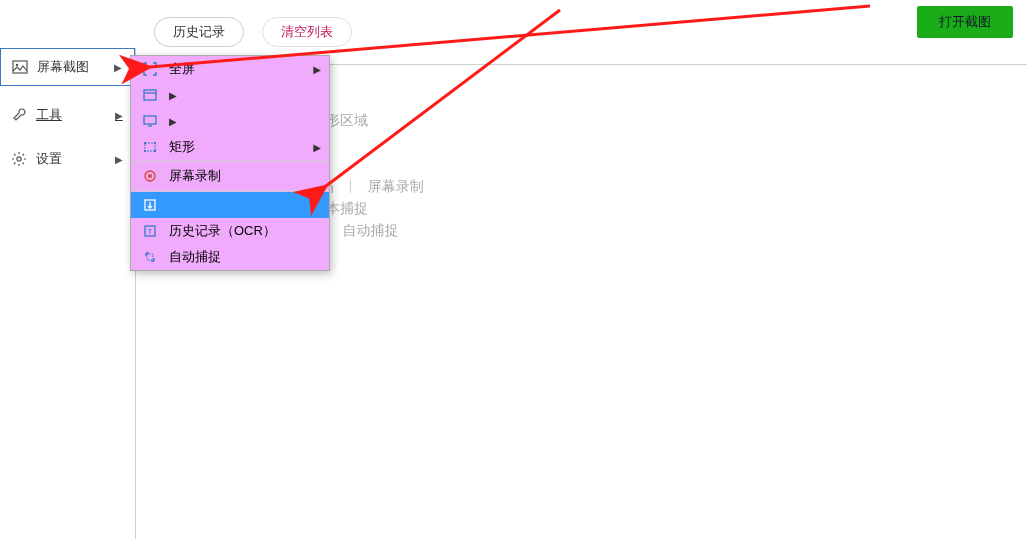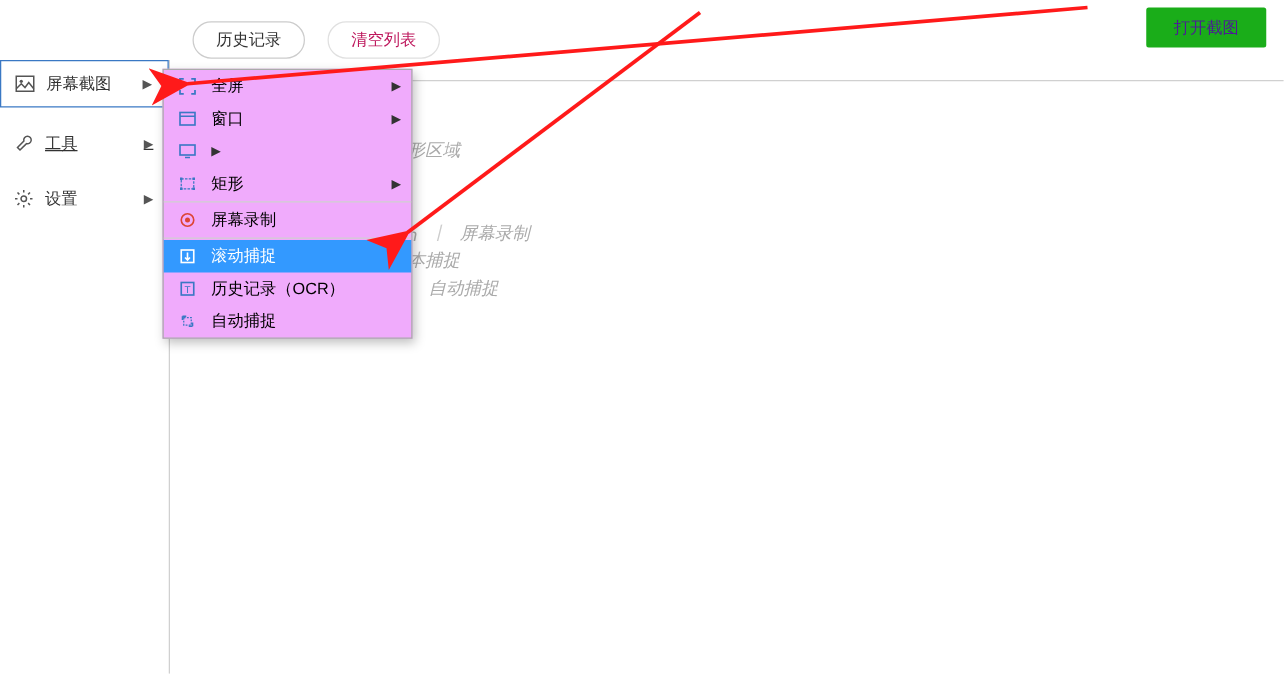--- a/index.html
+++ b/index.html
@@ -2,31 +2,31 @@
 <html><head>
   <meta charset="utf-8">
   <style>
     * { box-sizing: border-box; margin: 0; padding: 0; }
     body { font-family: "Microsoft YaHei", Arial, sans-serif; font-size: 13px; background: #fff; width: 1027px; height: 539px; position: relative; overflow: hidden; }
     
     .toolbar { position: absolute; top: 0; left: 0; right: 0; height: 65px; border-bottom: 1px solid #d0d0d0; display: flex; align-items: center; padding: 0 14px; }
     .toolbar-right { position: absolute; right: 14px; top: 6px; }
     .pill-btn { display: inline-flex; align-items: center; justify-content: center; height: 30px; padding: 0 18px; border-radius: 16px; border: 1px solid #ccc; background: #fff; color: #333; margin-left: 140px; cursor: pointer; font-size: 13px; }
     .pill-btn.disabled { border-color: #e0e0e0; color: #be185d; margin-left: 18px; cursor: default; }
-    .open-btn { display: inline-flex; align-items: center; justify-content: center; height: 32px; padding: 0 22px; background: #1aad19; color: #4c1d95; border-radius: 2px; border: none; cursor: pointer; font-size: 13px; }
+    .open-btn { display: inline-flex; align-items: center; justify-content: center; height: 32px; padding: 0 22px; background: #1aad19; color: #0f172a; border-radius: 2px; border: none; cursor: pointer; font-size: 13px; }
     
     .sidebar { position: absolute; top: 48px; left: 0; width: 136px; border-right: 1px solid #d0d0d0; bottom: 0; }
     .side-item { display: flex; align-items: center; height: 38px; padding: 0 8px 0 10px; color: #333; cursor: pointer; position: relative; justify-content: flex-end; }
     .side-item.active { border: 1px solid #3a78c4; background: #fff; }
     .side-icon { width: 18px; height: 18px; display: inline-flex; align-items: center; justify-content: center; margin-right: 8px; color: #555; }
     .side-label { flex: 1; }
     .chevron { width: 12px; color: #555; font-size: 10px; }
     
     .body-area { position: absolute; left:136px; top:48px; right:0; bottom:0; padding: 60px 0 0 0; }
-    .hint-line { display: flex; align-items: flex-end; color: #aaa; font-size: 14px; margin: 4px 0 4px 20px; font-style: italic; }
+    .hint-line { display: flex; align-items: flex-end; color: #aaa; font-size: 14px; margin: 4px 0 4px 20px; }
     .hint-sep { margin: 0 10px; color: #ccc; }
     
     .submenu { position: absolute; top: 55px; left: 130px; width: 200px; background: #f0abfc; border: 1px solid #aaa; box-shadow: 2px 3px 8px rgba(0,0,0,0.25); z-index: 20; }
     .submenu-item { display: flex; align-items: center; height: 26px; padding: 0 8px 0 10px; color: #000; cursor: pointer; }
     .submenu-item.highlight { background: #3399ff; color: #fff; }
     .submenu-item .mi-icon { width: 18px; height: 18px; display: inline-flex; align-items: center; justify-content: center; margin-right: 10px; }
     .submenu-item .mi-label { flex: 1; font-size: 13px; }
     .submenu-item .mi-chev { font-size: 10px; color: #333; }
     .submenu-sep { height: 1px; background: #d0d0d0; margin: 1px 0; }
     
@@ -109,21 +109,20 @@
     <span class="mi-label">全屏</span>
     <span class="mi-chev">▶</span>
   </div>
   <div class="submenu-item">
     <span class="mi-icon">
         <svg width="14" height="14" viewBox="0 0 14 14">
           <rect x="1" y="2" width="12" height="10" fill="none" stroke="#3a78c4" stroke-width="1.3"></rect>
           <line x1="1" y1="5" x2="13" y2="5" stroke="#3a78c4" stroke-width="1.3"></line>
         </svg>
       </span>
-    <span class="mi-label">窗口</span>
     <span class="mi-chev">▶</span>
   </div>
   <div class="submenu-item">
     <span class="mi-icon">
         <svg width="14" height="14" viewBox="0 0 14 14">
           <rect x="1" y="2" width="12" height="8" fill="none" stroke="#3a78c4" stroke-width="1.3"></rect>
           <line x1="5" y1="12" x2="9" y2="12" stroke="#3a78c4" stroke-width="1.3"></line>
         </svg>
       </span>
     <span class="mi-chev">▶</span>
@@ -152,21 +151,20 @@
     <span class="mi-label">屏幕录制</span>
   </div>
   <div class="submenu-sep"></div>
   <div class="submenu-item highlight">
     <span class="mi-icon">
         <svg width="14" height="14" viewBox="0 0 14 14">
           <rect x="2" y="2" width="10" height="10" fill="none" stroke="#fff" stroke-width="1.3"></rect>
           <path d="M7 4v6M5 8l2 2 2-2" fill="none" stroke="#fff" stroke-width="1.3"></path>
         </svg>
       </span>
-    <span class="mi-label">滚动捕捉</span>
   </div>
   <div class="submenu-item">
     <span class="mi-icon">
         <svg width="14" height="14" viewBox="0 0 14 14">
           <rect x="2" y="2" width="10" height="10" fill="none" stroke="#3a78c4" stroke-width="1.3"></rect>
           <text x="7" y="10" font-size="8" fill="#3a78c4" text-anchor="middle">T</text>
         </svg>
       </span>
     <span class="mi-label">历史记录（OCR）</span>
   </div>

